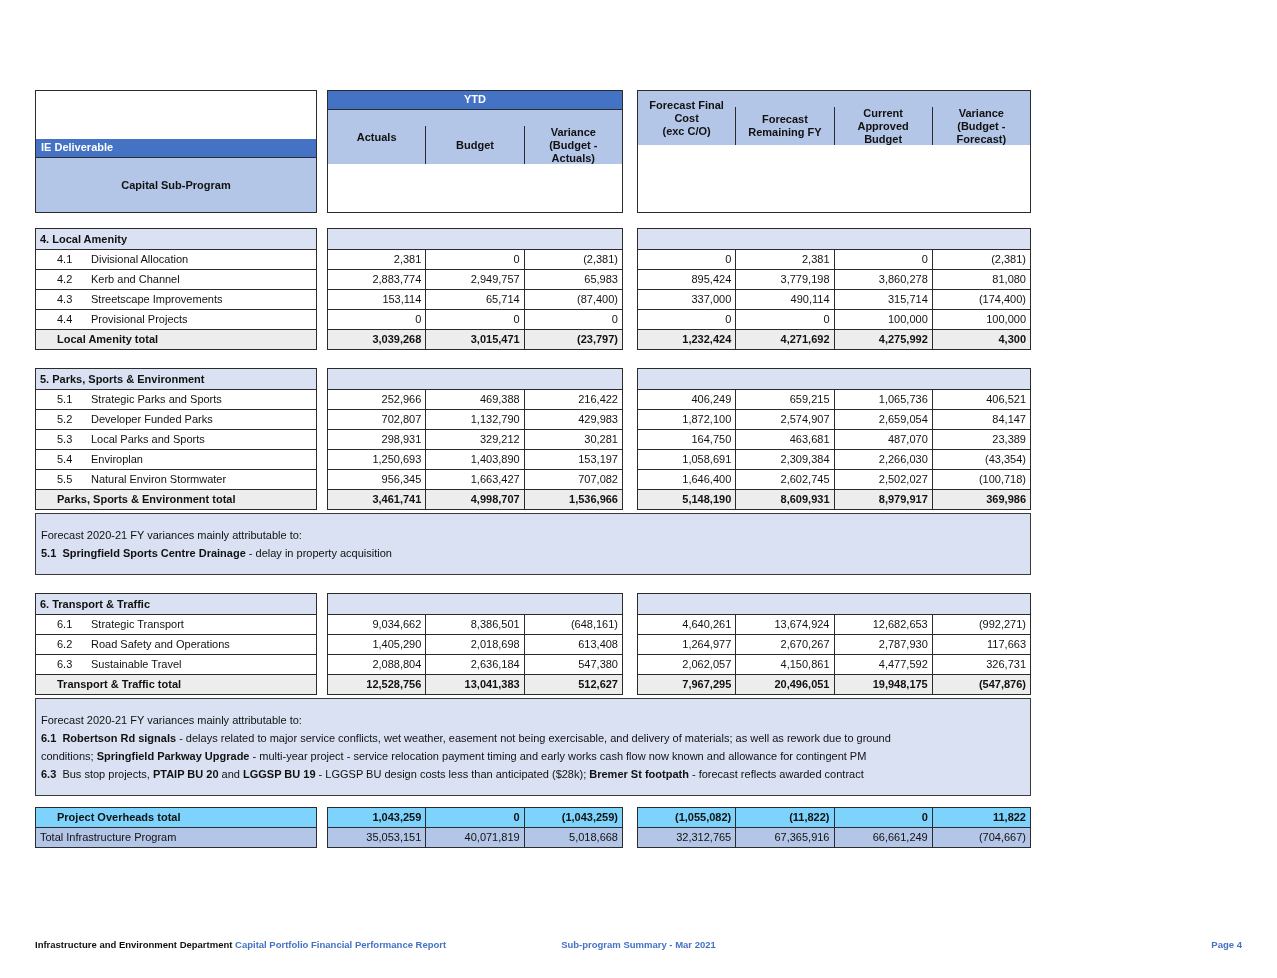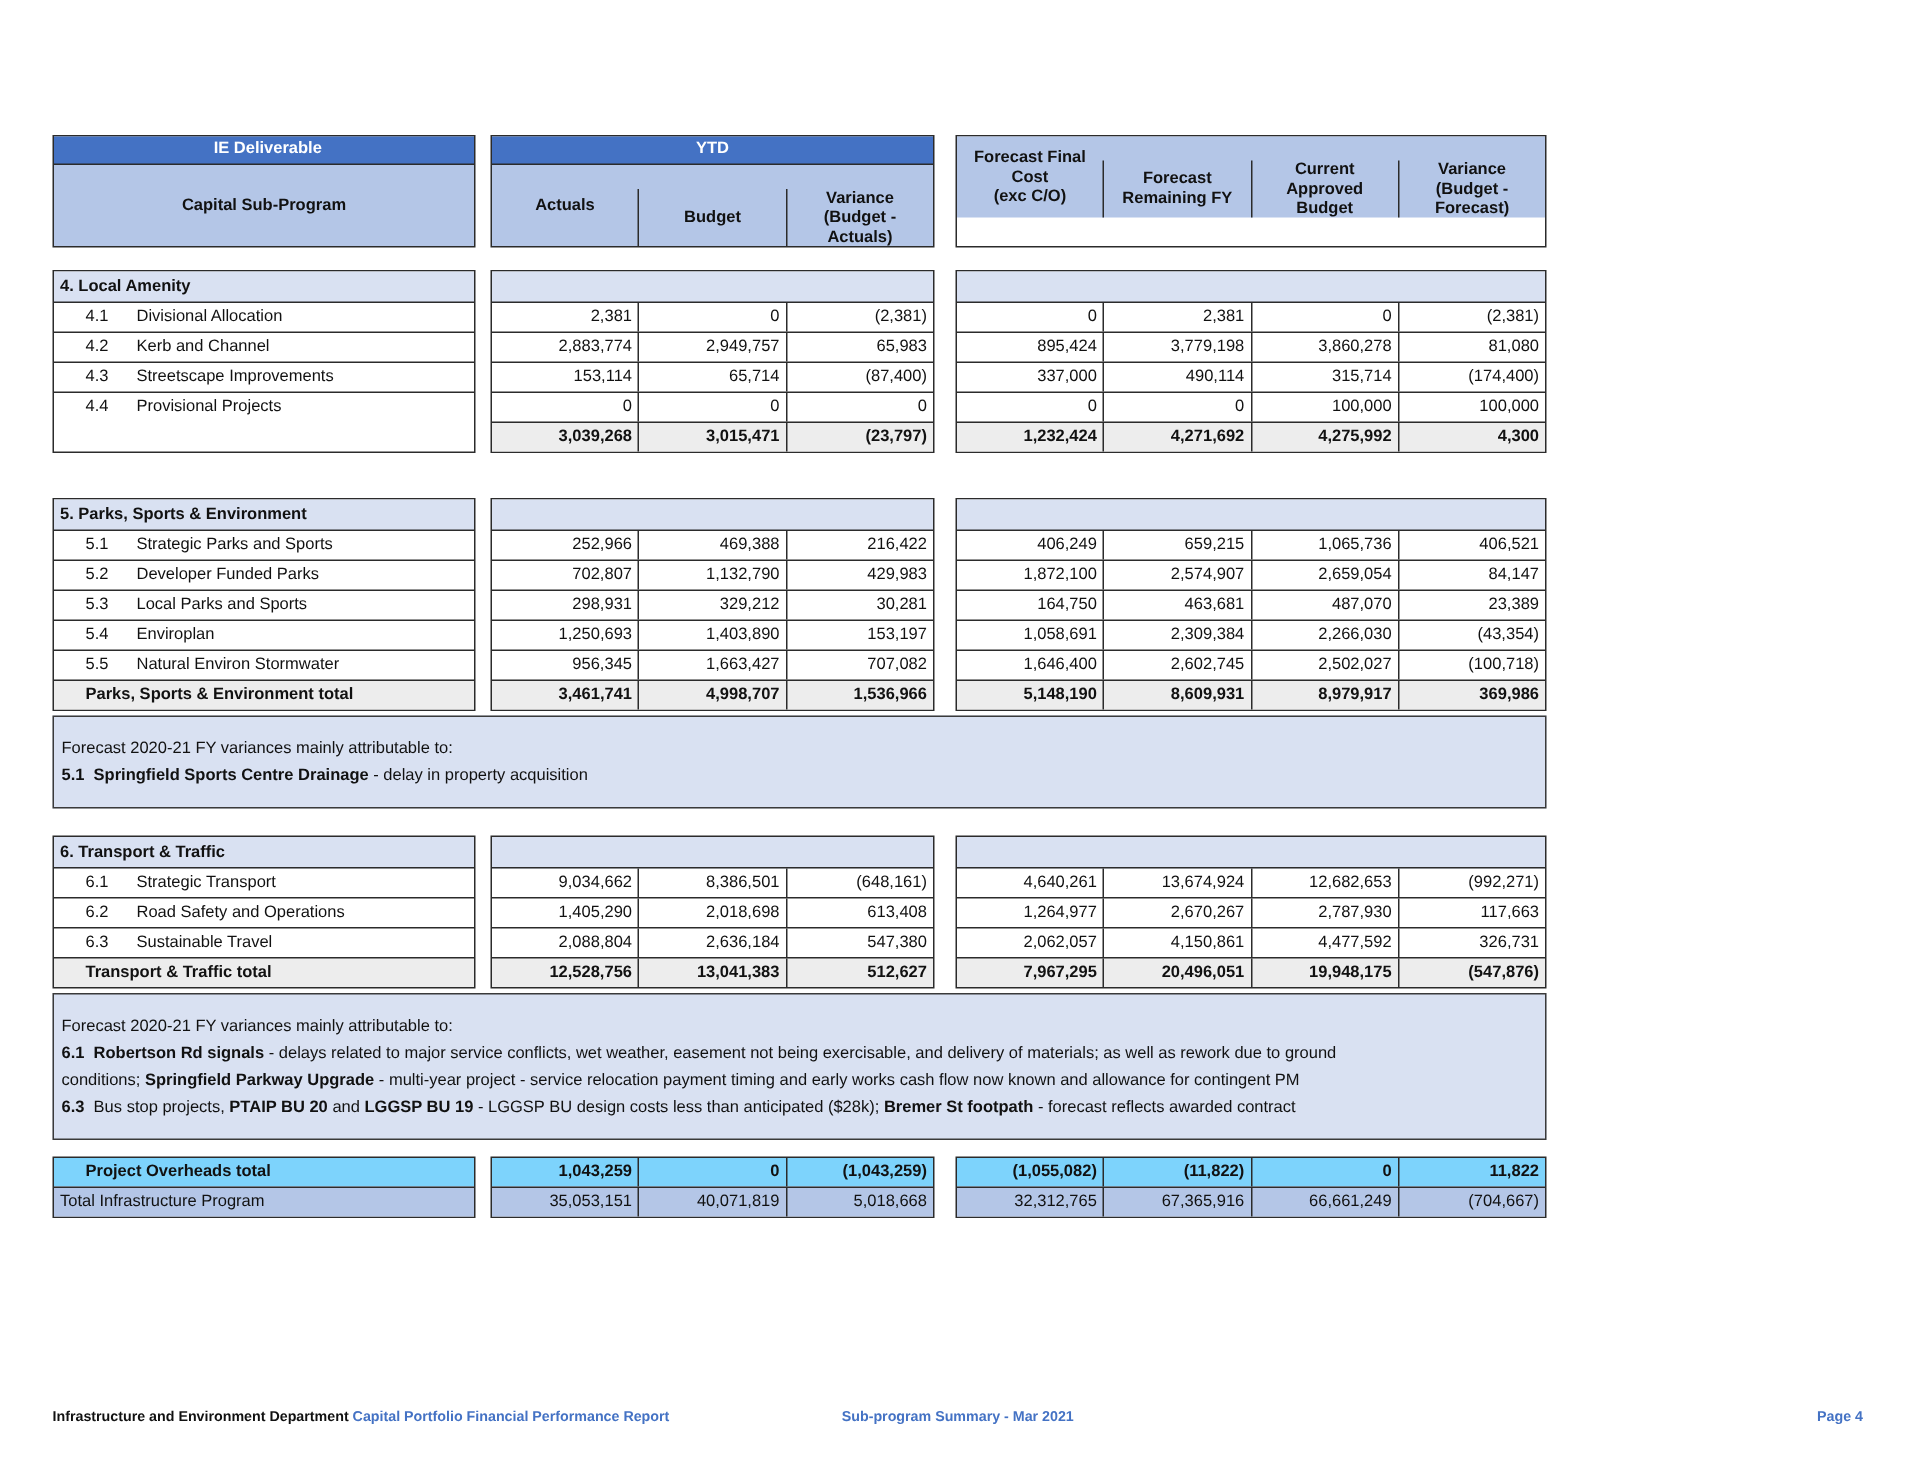--- a/index.html
+++ b/index.html
@@ -5,21 +5,21 @@
   html,body{margin:0;padding:0;background:#fff;}
   body{width:1277px;height:978px;position:relative;font-family:"Liberation Sans",sans-serif;color:#111;overflow:hidden;}
   .table-area{position:absolute;left:35px;top:90px;width:996px;}
   .band{display:flex;align-items:stretch;}
   .box{box-sizing:border-box;border:1.5px solid #2b2b2b;background:#fff;}
   .box-left{width:282px;}
   .box-ytd{width:296px;margin-left:10px;}
   .box-fy{width:394px;margin-left:14px;}
   
   .hdr-bar{height:18px;line-height:17px;background:#4472C4;color:#fff;font-weight:bold;font-size:11px;border-bottom:1px solid #2b2b2b;text-align:center;}
-  .hdr-bar.leftalign{text-align:center;padding-left:5px;}
+  .hdr-bar.leftalign{text-align:left;padding-left:5px;margin-top:48px;}
   .colhead-row{display:flex;height:54px;background:#B4C6E7;}
   .colhead{flex:1;display:flex;align-items:center;justify-content:center;text-align:center;font-weight:bold;font-size:11px;line-height:13px;white-space:pre-line;}
   .colhead + .colhead{border-left:1px solid #2b2b2b;margin-top:16px;}
   
   .sec-title{height:20px;line-height:20px;background:#D9E1F2;font-weight:bold;font-size:11px;padding-left:4px;border-bottom:1px solid #2b2b2b;}
   .sec-strip{height:20px;background:#D9E1F2;border-bottom:1px solid #2b2b2b;}
   .drow{display:flex;height:19px;line-height:18px;font-size:11px;}
   .drow + .drow{border-top:1px solid #2b2b2b;}
   .trow{border-top:1.5px solid #2b2b2b;background:#EDEDED;font-weight:bold;}
   .lbl-code{display:inline-block;width:55px;padding-left:21px;box-sizing:border-box;}
@@ -75,38 +75,41 @@
 Approved
 Budget</div>
         <div class="colhead">Variance
 (Budget -
 Forecast)</div>
       </div>
     </div>
   </div>
 
   <div id="bands">
-      <div class="band" style="margin-bottom: 30px;">
+      <div class="band" style="margin-bottom: 18px;">
         <div class="box box-left">
           <div class="sec-title">4. Local Amenity</div>
           <div class="drow">
             <span class="lbl-code">4.1</span>
             <span class="lbl-text">Divisional Allocation</span>
           </div>
           <div class="drow">
             <span class="lbl-code">4.2</span>
             <span class="lbl-text">Kerb and Channel</span>
           </div>
           <div class="drow">
             <span class="lbl-code">4.3</span>
             <span class="lbl-text">Streetscape Improvements</span>
           </div>
           <div class="drow">
             <span class="lbl-code">4.4</span>
             <span class="lbl-text">Provisional Projects</span>
+          </div>
+          <div class="drow trow">
+            <span class="total-lbl">Local Amenity total</span>
           </div>
         </div>
         <div class="box box-ytd">
           <div class="sec-strip"></div>
           <div class="drow">
             <div class="num">2,381</div>
             <div class="num">0</div>
             <div class="num">(2,381)</div>
           </div>
           <div class="drow">

